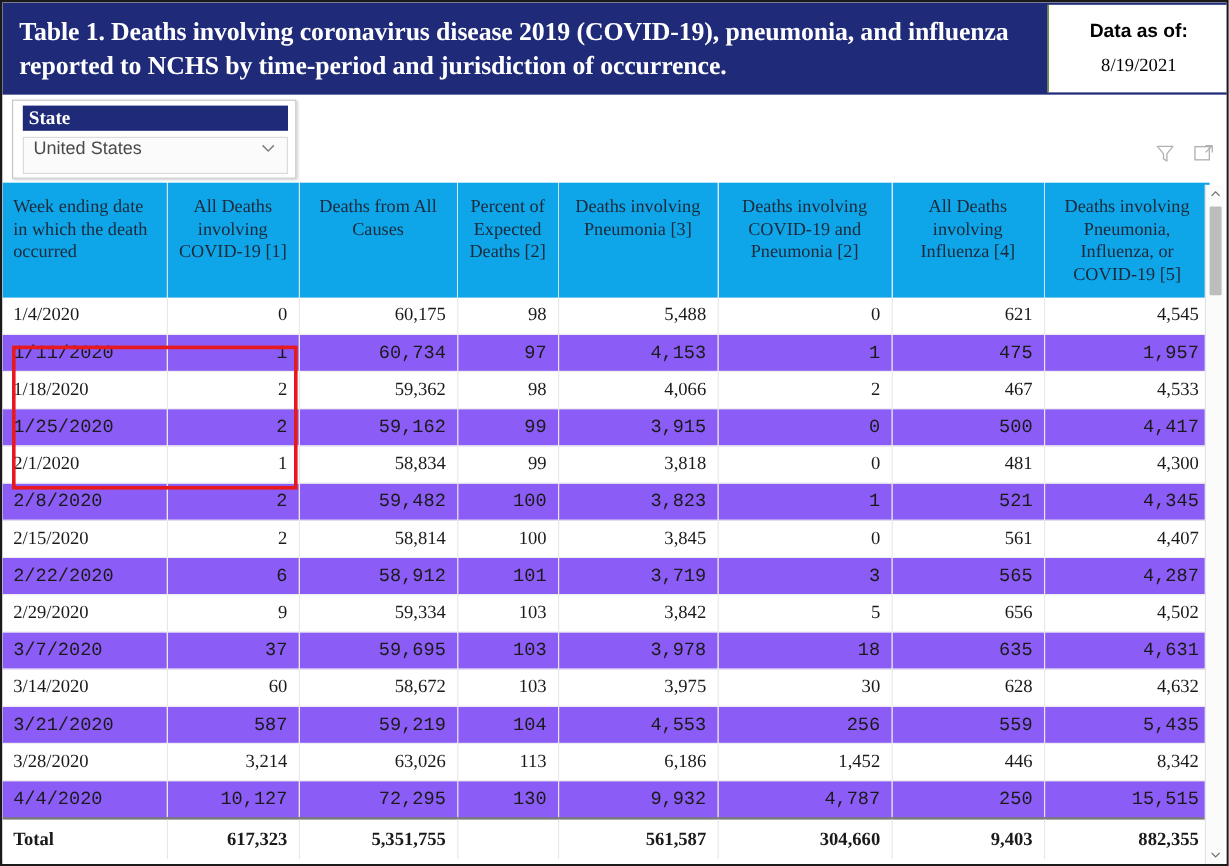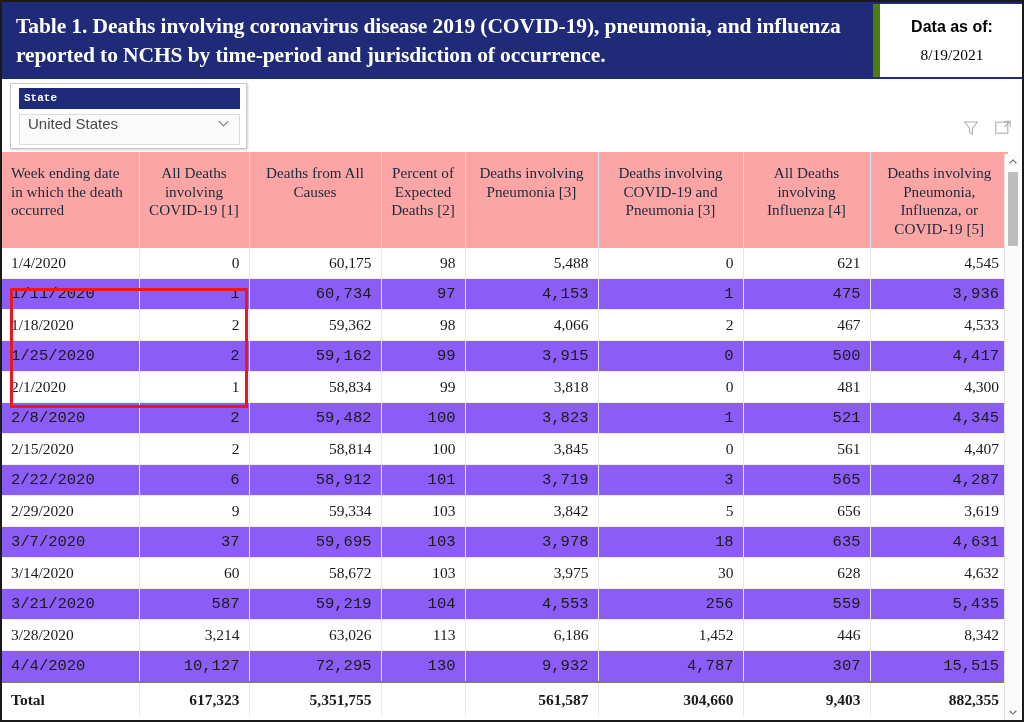--- a/index.html
+++ b/index.html
@@ -42,21 +42,21 @@
     font-family: "Liberation Serif", serif;
     font-weight: bold;
     font-size: 21.5px;
     line-height: 1.32;
     letter-spacing: -0.1px;
   }
   .data-asof-box {
     flex: 0 0 151px;
     width: 151px;
     background: #ffffff;
-    border-left: 7px solid #4d7c0f;
+    border-left: 1px solid #4d7c0f;
     display: flex;
     flex-direction: column;
     align-items: center;
     justify-content: center;
     gap: 10px;
     margin: 2px 2px 2px 0;
   }
   .data-asof-label {
     font-family: "Liberation Sans", sans-serif;
     font-weight: bold;
@@ -86,23 +86,23 @@
     border: 1px solid #c8c8c8;
     box-shadow: 1px 1px 2px rgba(0,0,0,0.18);
   }
   .slicer-header {
     position: absolute;
     left: 8px; top: 4px;
     width: 221px;
     height: 21px;
     background: #1f2a78;
     color: #ffffff;
-    font-family: Liberation Mono, monospace;
+    font-family: Liberation Serif, serif;
     font-weight: bold;
-    font-size: 11px;
+    font-size: 16px;
     line-height: 21px;
     padding-left: 5px;
     overflow: hidden;
     white-space: nowrap;
   }
   .slicer-dropdown {
     position: absolute;
     left: 8px; top: 30px;
     width: 221px;
     height: 31px;
@@ -145,21 +145,21 @@
     background: #ffffff;
     overflow: hidden;
   }
   table.datatable {
     border-collapse: collapse;
     width: 1006px;
     table-layout: fixed;
     font-family: "Liberation Serif", serif;
   }
   table.datatable th {
-    background: #fca5a5;
+    background: #0ea5e9;
     color: #1b2a3a;
     font-weight: normal;
     font-size: 15.2px;
     line-height: 1.22;
     vertical-align: top;
     padding: 12px 9px 10px 9px;
     height: 92px;
     border-right: 1px solid #cfe2f4;
     position: relative;
   }
@@ -289,21 +289,21 @@
           <col style="width:127px">
           <col style="width:138px">
       </colgroup>
       <thead>
         <tr id="hdr-row">
           <th class="col-date">Week ending date in which the death occurred</th>
           <th class="col-num">All Deaths involving COVID-19 [1]</th>
           <th class="col-num">Deaths from All Causes</th>
           <th class="col-num">Percent of Expected Deaths [2]</th>
           <th class="col-num">Deaths involving Pneumonia [3]</th>
-          <th class="col-num">Deaths involving COVID-19 and Pneumonia [3]</th>
+          <th class="col-num">Deaths involving COVID-19 and Pneumonia [2]</th>
           <th class="col-num">All Deaths involving Influenza [4]</th>
           <th class="col-num">Deaths involving Pneumonia, Influenza, or COVID-19 [5]</th>
         </tr>
       </thead>
       <tbody id="tbody">
           <tr class="band-odd">
             <td class="c-date">1/4/2020</td>
             <td class="c-num">0</td>
             <td class="c-num">60,175</td>
             <td class="c-num">98</td>
@@ -313,21 +313,21 @@
             <td class="c-num">4,545</td>
           </tr>
           <tr class="band-even">
             <td class="c-date">1/11/2020</td>
             <td class="c-num">1</td>
             <td class="c-num">60,734</td>
             <td class="c-num">97</td>
             <td class="c-num">4,153</td>
             <td class="c-num">1</td>
             <td class="c-num">475</td>
-            <td class="c-num">3,936</td>
+            <td class="c-num">1,957</td>
           </tr>
           <tr class="band-odd">
             <td class="c-date">1/18/2020</td>
             <td class="c-num">2</td>
             <td class="c-num">59,362</td>
             <td class="c-num">98</td>
             <td class="c-num">4,066</td>
             <td class="c-num">2</td>
             <td class="c-num">467</td>
             <td class="c-num">4,533</td>
@@ -383,21 +383,21 @@
             <td class="c-num">4,287</td>
           </tr>
           <tr class="band-odd">
             <td class="c-date">2/29/2020</td>
             <td class="c-num">9</td>
             <td class="c-num">59,334</td>
             <td class="c-num">103</td>
             <td class="c-num">3,842</td>
             <td class="c-num">5</td>
             <td class="c-num">656</td>
-            <td class="c-num">3,619</td>
+            <td class="c-num">4,502</td>
           </tr>
           <tr class="band-even">
             <td class="c-date">3/7/2020</td>
             <td class="c-num">37</td>
             <td class="c-num">59,695</td>
             <td class="c-num">103</td>
             <td class="c-num">3,978</td>
             <td class="c-num">18</td>
             <td class="c-num">635</td>
             <td class="c-num">4,631</td>
@@ -432,21 +432,21 @@
             <td class="c-num">446</td>
             <td class="c-num">8,342</td>
           </tr>
           <tr class="band-even">
             <td class="c-date">4/4/2020</td>
             <td class="c-num">10,127</td>
             <td class="c-num">72,295</td>
             <td class="c-num">130</td>
             <td class="c-num">9,932</td>
             <td class="c-num">4,787</td>
-            <td class="c-num">307</td>
+            <td class="c-num">250</td>
             <td class="c-num">15,515</td>
           </tr>
           <tr class="total-row">
             <td class="c-date">Total</td>
             <td class="c-num">617,323</td>
             <td class="c-num">5,351,755</td>
             <td class="c-num"></td>
             <td class="c-num">561,587</td>
             <td class="c-num">304,660</td>
             <td class="c-num">9,403</td>

